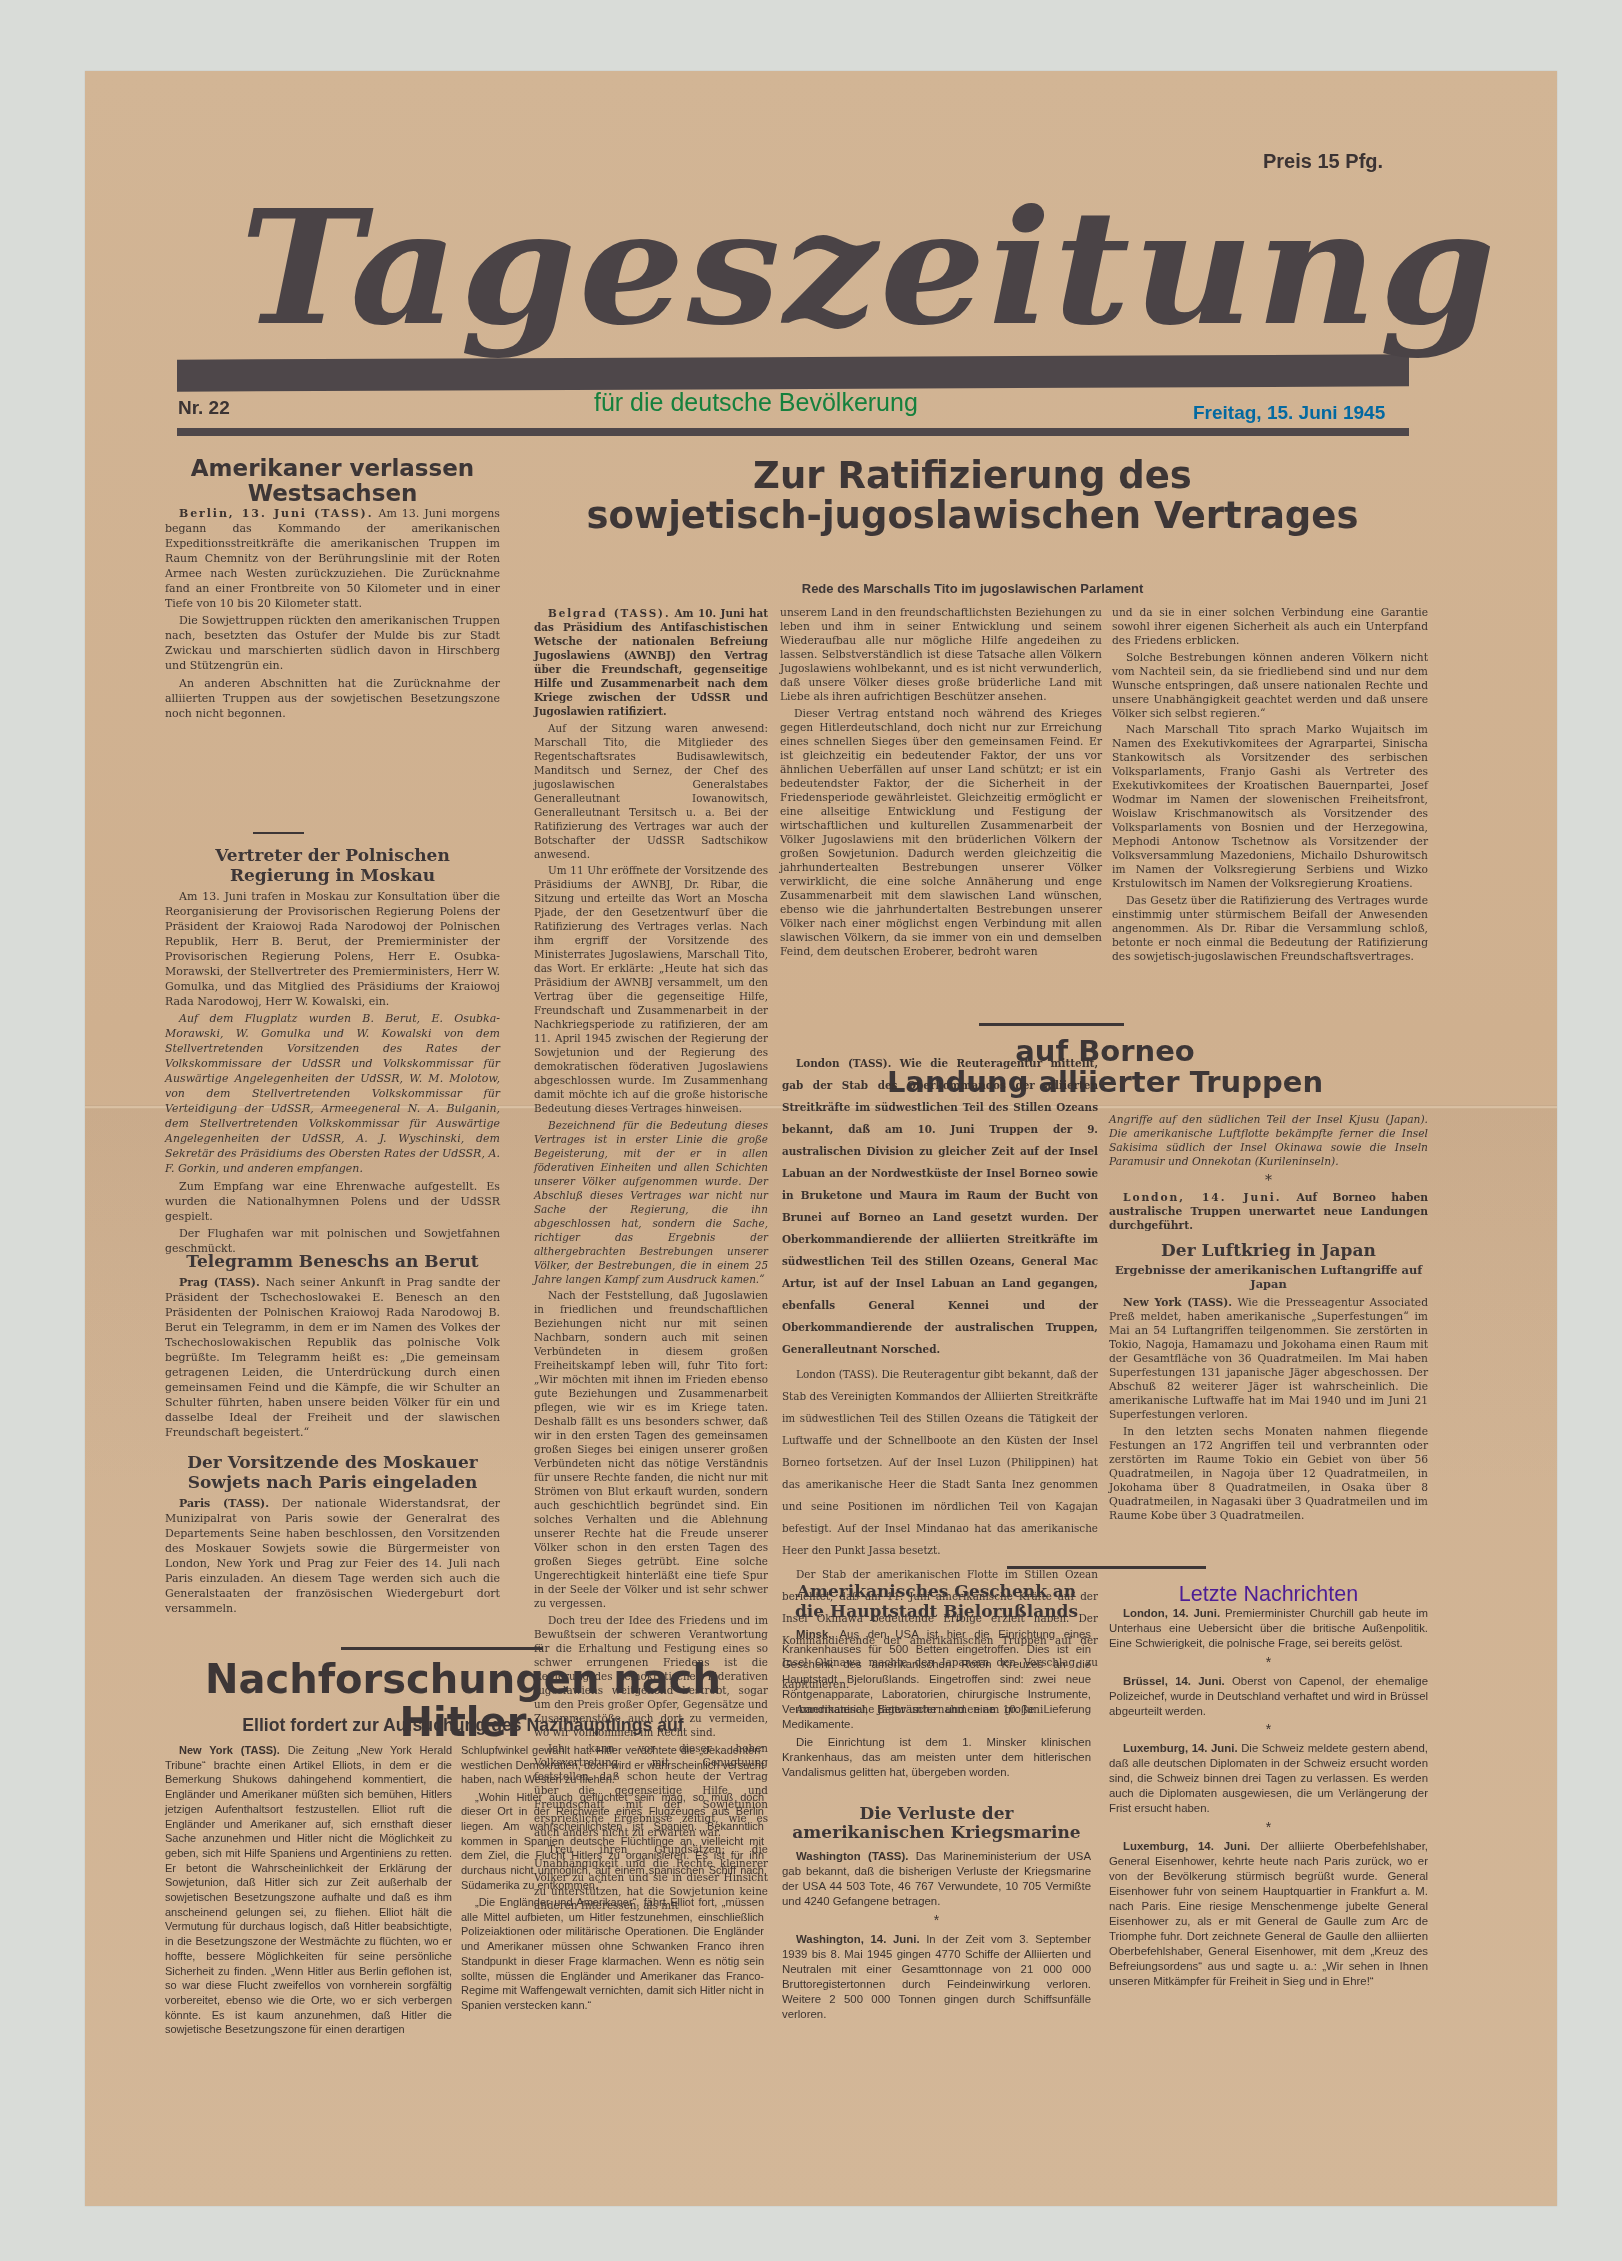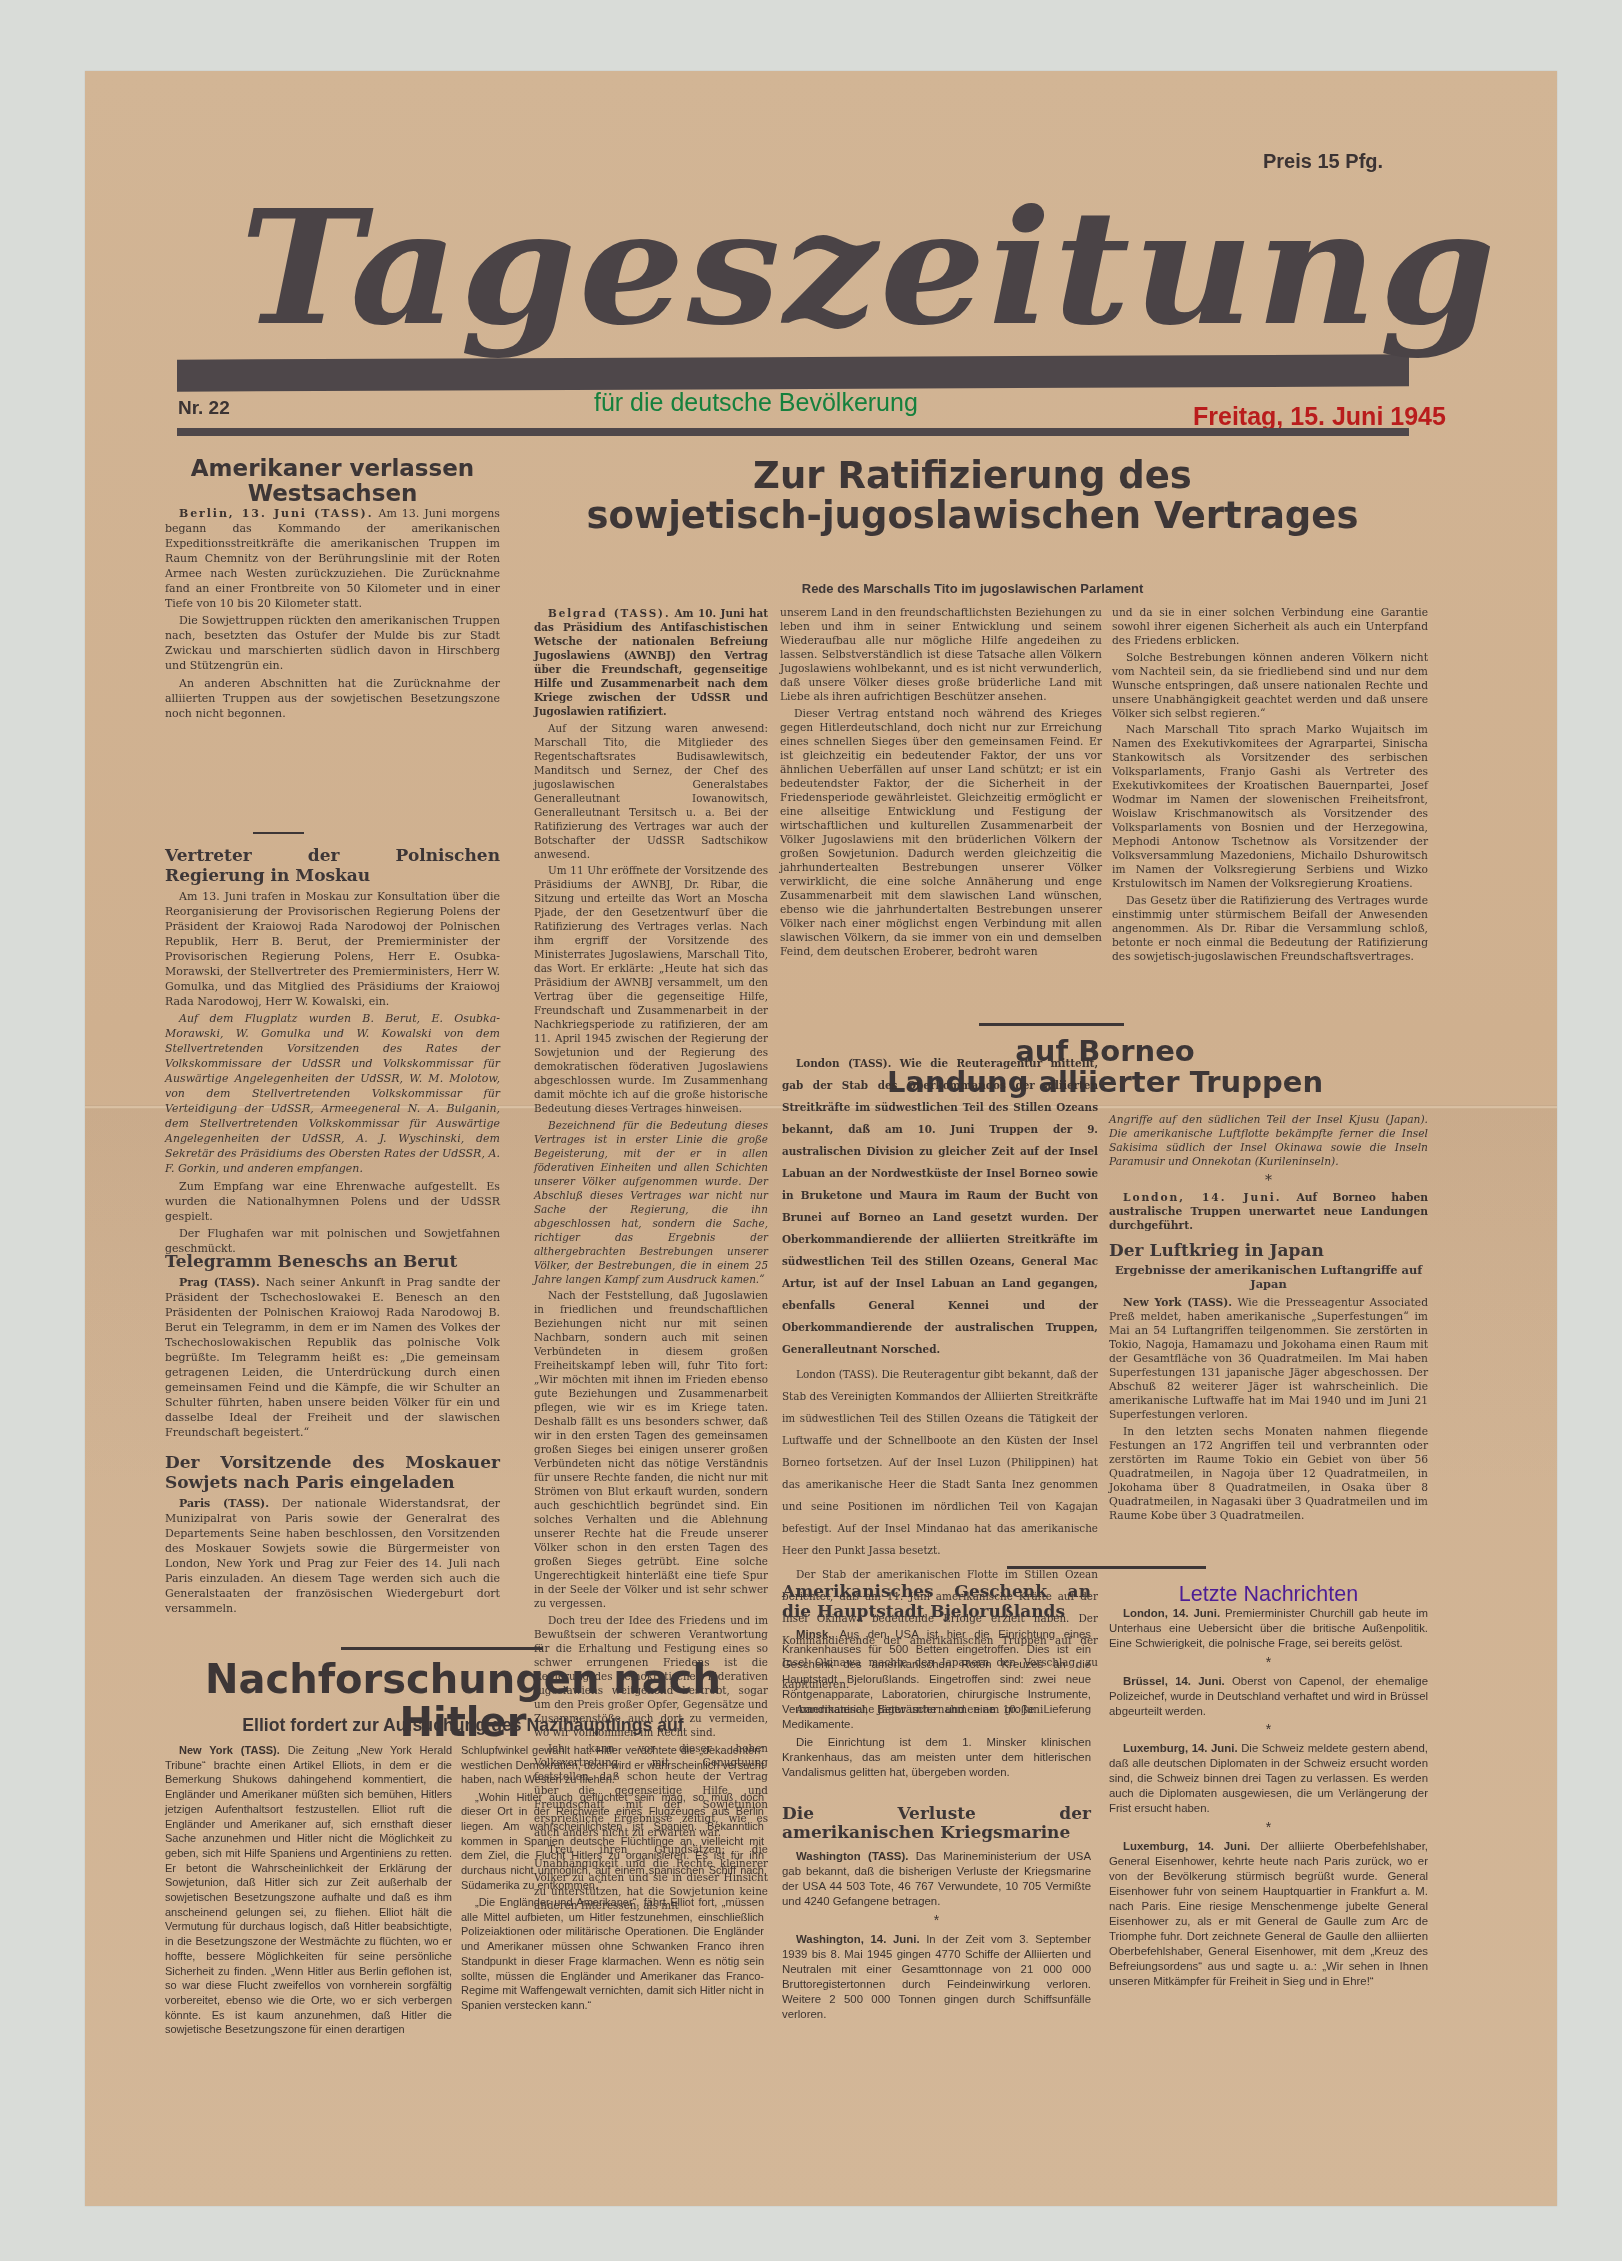--- a/index.html
+++ b/index.html
@@ -24,25 +24,25 @@
   .price { left:1263px; top:150px; font-family:"Liberation Sans",sans-serif; font-weight:bold; font-size:20px; color:#3b3333; }
   .masthead {
     left:240px; top:189px; font-family:"DejaVu Serif",serif; font-weight:bold;
     font-size:158px; letter-spacing:2.5px; color:#4a4346; line-height:1;
     transform:scaleX(1.05); transform-origin:left top; font-style:italic;
   }
   .bar1 { left:177px; top:357px; width:1232px; height:32px; background:#4e474a; transform:skewY(-0.25deg); }
   .bar2 { left:177px; top:428px; width:1232px; height:7.6px; background:#4e474a; }
   .issue { left:178px; top:397px; font-family:"Liberation Sans",sans-serif; font-weight:bold; font-size:19px; color:#3b3333; }
   .subtitle { left:594px; top:388px; font-family:Liberation Sans, sans-serif; font-size:25px; color:#15803d; }
-  .date { left:1193px; top:402px; font-family:"Liberation Sans",sans-serif; font-weight:bold; font-size:25px; color:#b91c1c; }
+  .date { left:1193px; top:402px; font-family:"Liberation Sans",sans-serif; font-weight:bold; font-size:19px; color:#0369a1; }
   .col { position:absolute; font-family:"DejaVu Serif",serif; font-size:11px; line-height:15px; text-align:justify; color:#3b322e; hyphens:auto; }
   .col p { margin:0 0 2.5px 0; text-indent:14px; }
   .h-big { font-family:"DejaVu Sans",sans-serif; font-weight:bold; color:#3d3636; text-align:center; line-height:1.08; }
-  .h-mid { font-family:"DejaVu Serif",serif; font-weight:bold; color:#3d3636; line-height:1.15; }
+  .h-mid { font-family:"DejaVu Serif",serif; font-weight:bold; color:#3d3636; text-align:center; line-height:1.15; }
   .sub { font-family:"DejaVu Serif",serif; font-weight:bold; text-align:center; color:#3d3636; }
   .rule { position:absolute; height:3.2px; background:#3d3636; }
   .star { text-align:center; font-size:14px; margin:3.8px 0; }
   .dateline { font-weight:bold; letter-spacing:1.9px; }
   .cond { font-family:"Liberation Sans Narrow","Liberation Sans",sans-serif; }
   .italic { font-style:italic; }
 </style>
 </head>
 <body>
 

